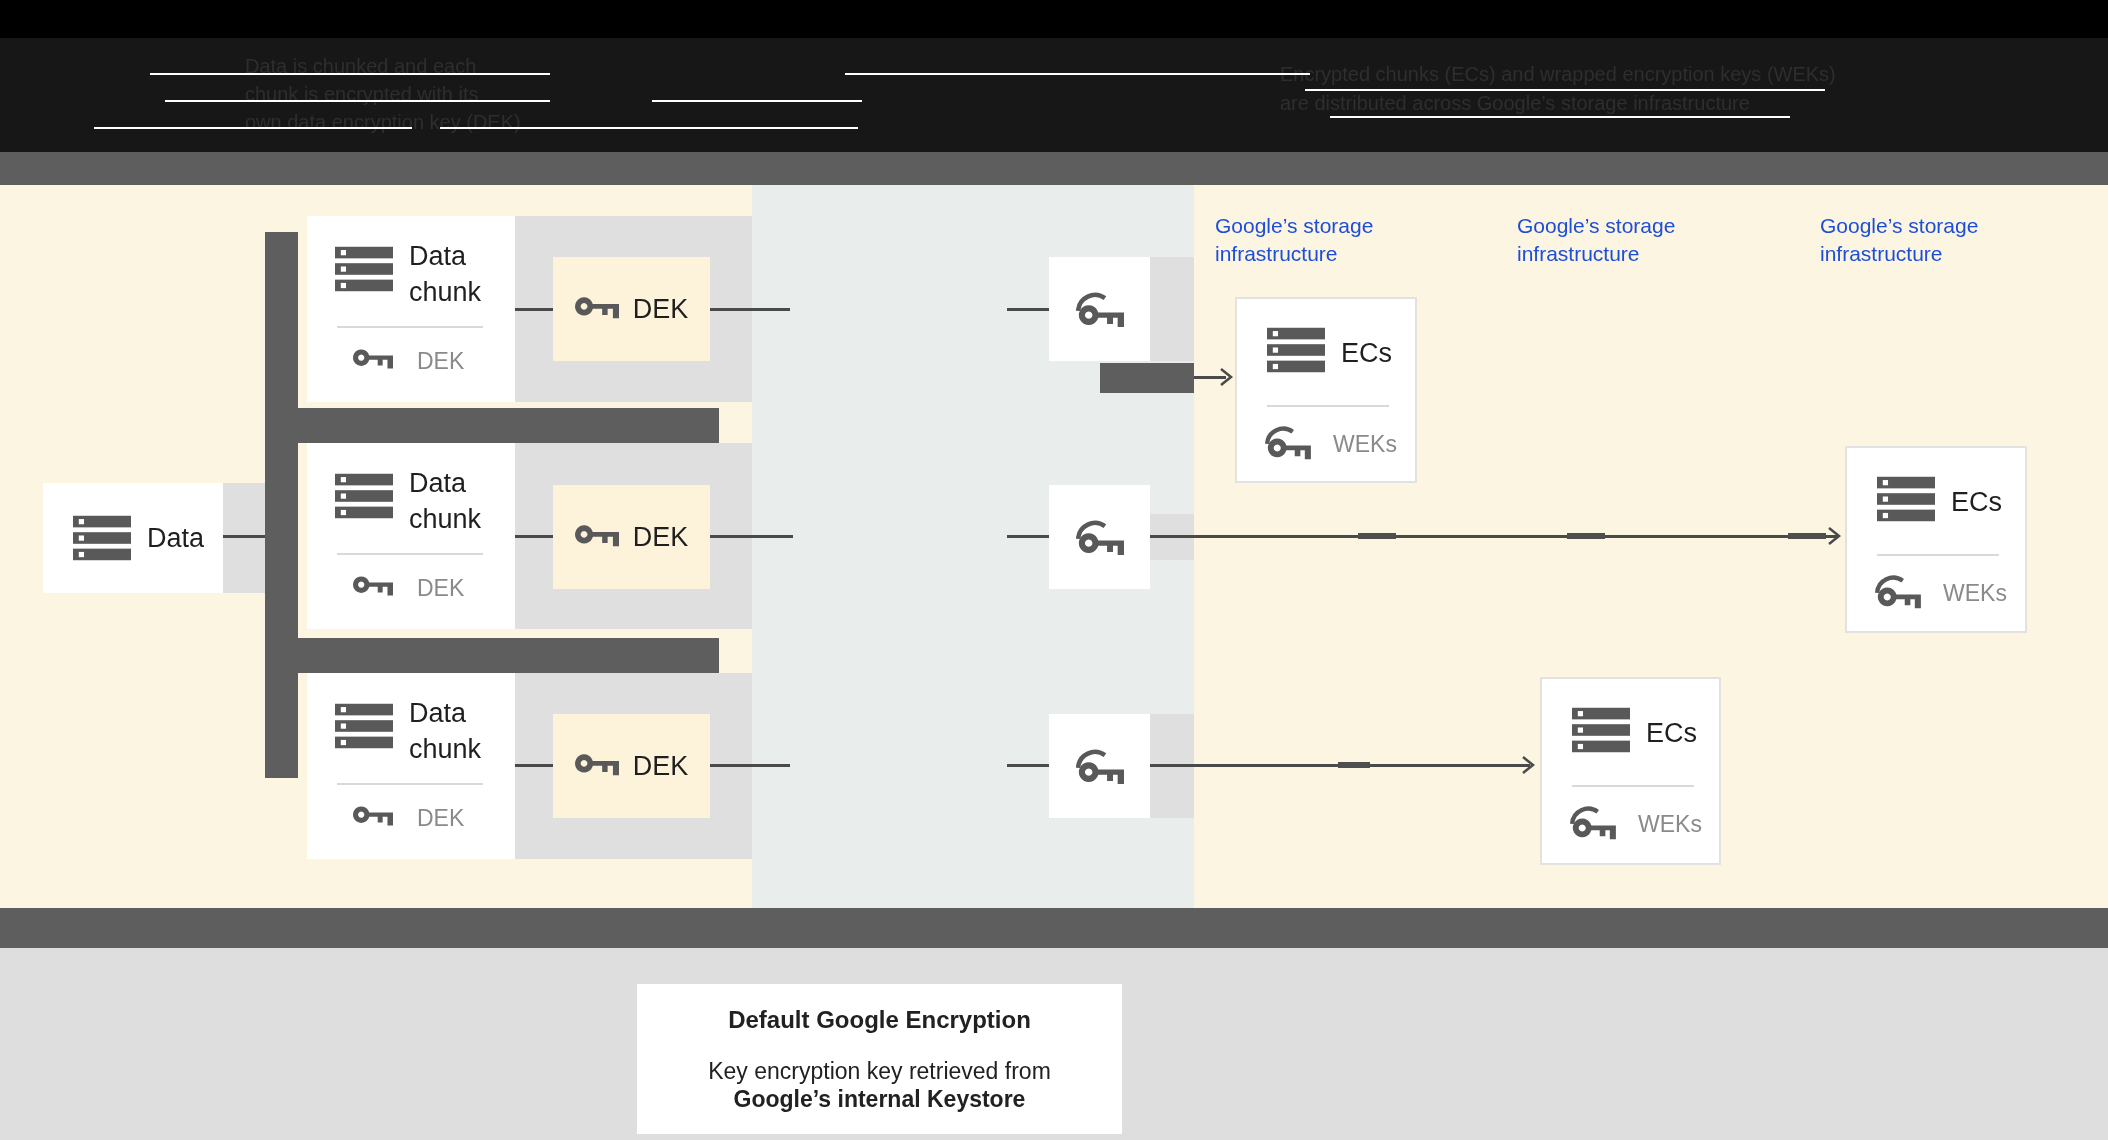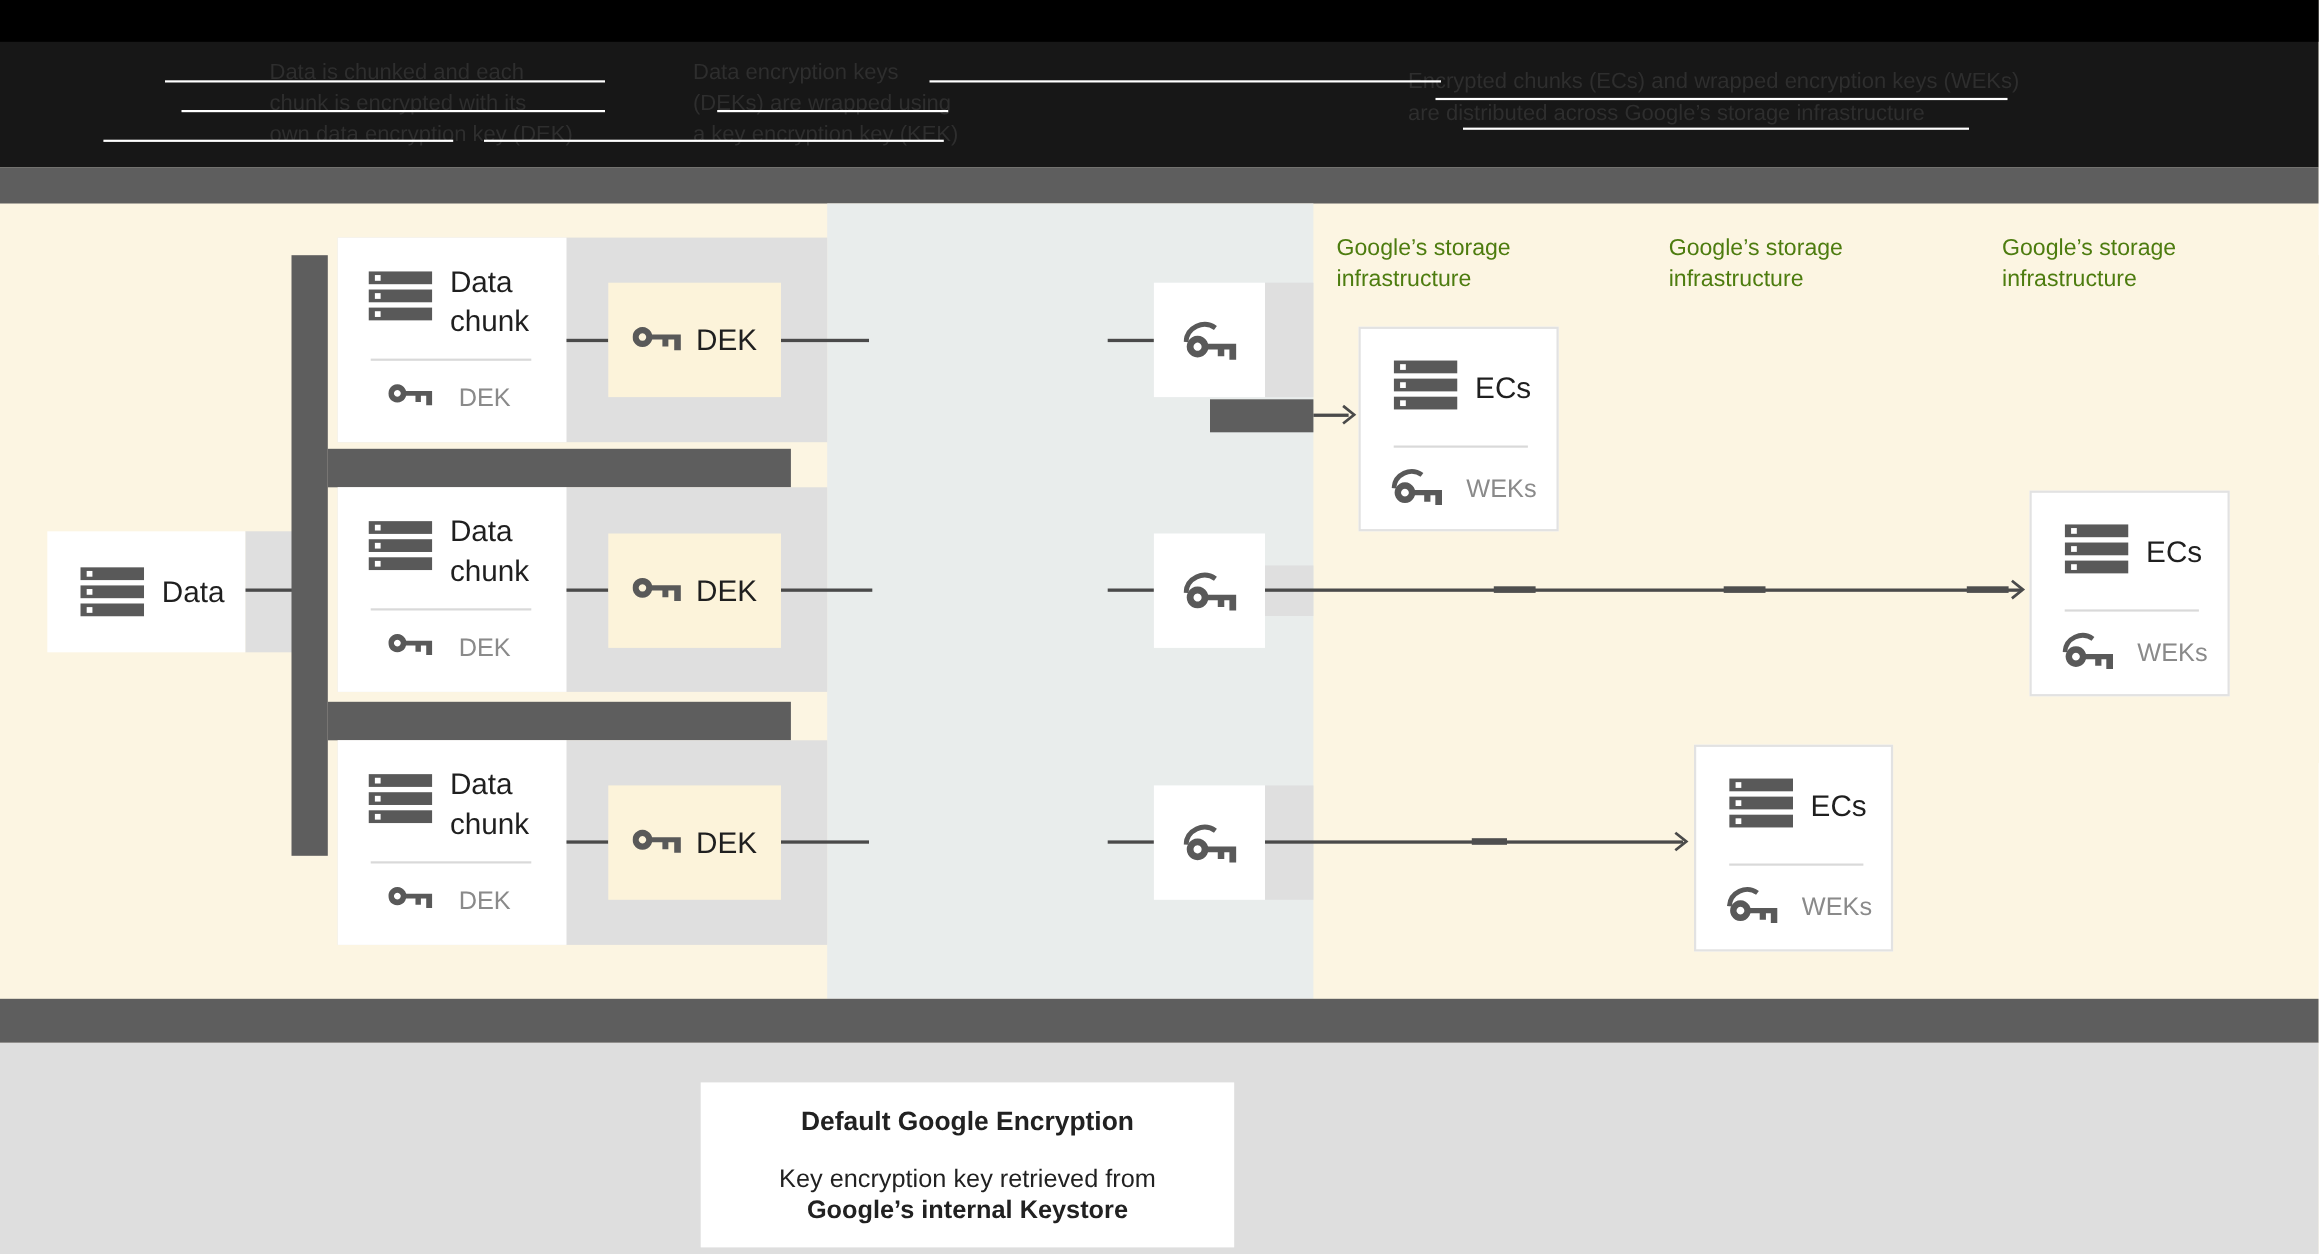--- a/index.html
+++ b/index.html
@@ -27,21 +27,21 @@
   .dekbox{width:157px;height:104px;background:#fcf3da;display:flex;align-items:center;justify-content:center;gap:14px;}
   .kekbox{left:793px;top:485px;width:175px;height:105px;background:#e4f1e8;border:2px solid #d5e6db;box-sizing:border-box;
           display:flex;align-items:center;justify-content:center;gap:15px;}
   .wrapbox{width:101px;height:104px;background:#ffffff;display:flex;align-items:center;justify-content:center;}
   .ecsbox{width:182px;height:186px;background:#ffffff;border:2px solid #e2e2e2;box-sizing:border-box;text-align:center;}
   .databox{left:43px;top:483px;width:180px;height:110px;background:#ffffff;display:flex;align-items:center;justify-content:flex-start;padding-left:30px;gap:16px;box-sizing:border-box;}
   .boxtitle{font-size:27px;color:#1f1f1f;line-height:36px;}
   .seclabel{font-size:23px;color:#8a8a8a;}
   .divider{background:#d9d9d9;height:2px;}
   .keycolor{color:#595959;}
-  .storage{color:#4d7c0f;font-size:21px;line-height:28px;}
+  .storage{color:#1d4ed8;font-size:21px;line-height:28px;}
   
   .caption{left:637px;top:984px;width:485px;height:150px;background:#ffffff;text-align:center;color:#212121;}
   .cap-title{position:absolute;left:0;top:22px;width:100%;font-size:24px;font-weight:bold;}
   .cap-l1{position:absolute;left:0;top:74px;width:100%;font-size:23px;}
   .cap-l2{position:absolute;left:0;top:102px;width:100%;font-size:23px;font-weight:bold;}
   svg{display:block;}
 </style>
 </head>
 <body>
 
@@ -75,25 +75,20 @@
   <div class="abs hdr">
     <div class="abs hdr-topstrip"></div>
 
 
     <div class="abs hstep center" style="left:245px;top:52px;width:310px;">
       <div>Data is chunked and each</div>
       <div>chunk is encrypted with its</div>
       <div>own data encryption key (DEK)</div>
     </div>
 
-    <div class="abs hstep center" style="left:630px;top:52px;width:310px;">
-      <div>Data encryption keys</div>
-      <div>(DEKs) are wrapped using</div>
-      <div>a key encryption key (KEK)</div>
-    </div>
 
     <div class="abs hstep center" style="left:1280px;top:60px;width:575px;line-height:29px;">
       <div>Encrypted chunks (ECs) and wrapped encryption keys (WEKs)</div>
       <div>are distributed across Google’s storage infrastructure</div>
     </div>
 
     <div class="abs streak" style="left:150px;top:73px;width:400px;"></div>
     <div class="abs streak" style="left:165px;top:100px;width:385px;"></div>
     <div class="abs streak" style="left:94px;top:127px;width:318px;"></div>
     <div class="abs streak" style="left:440px;top:127px;width:418px;"></div>

